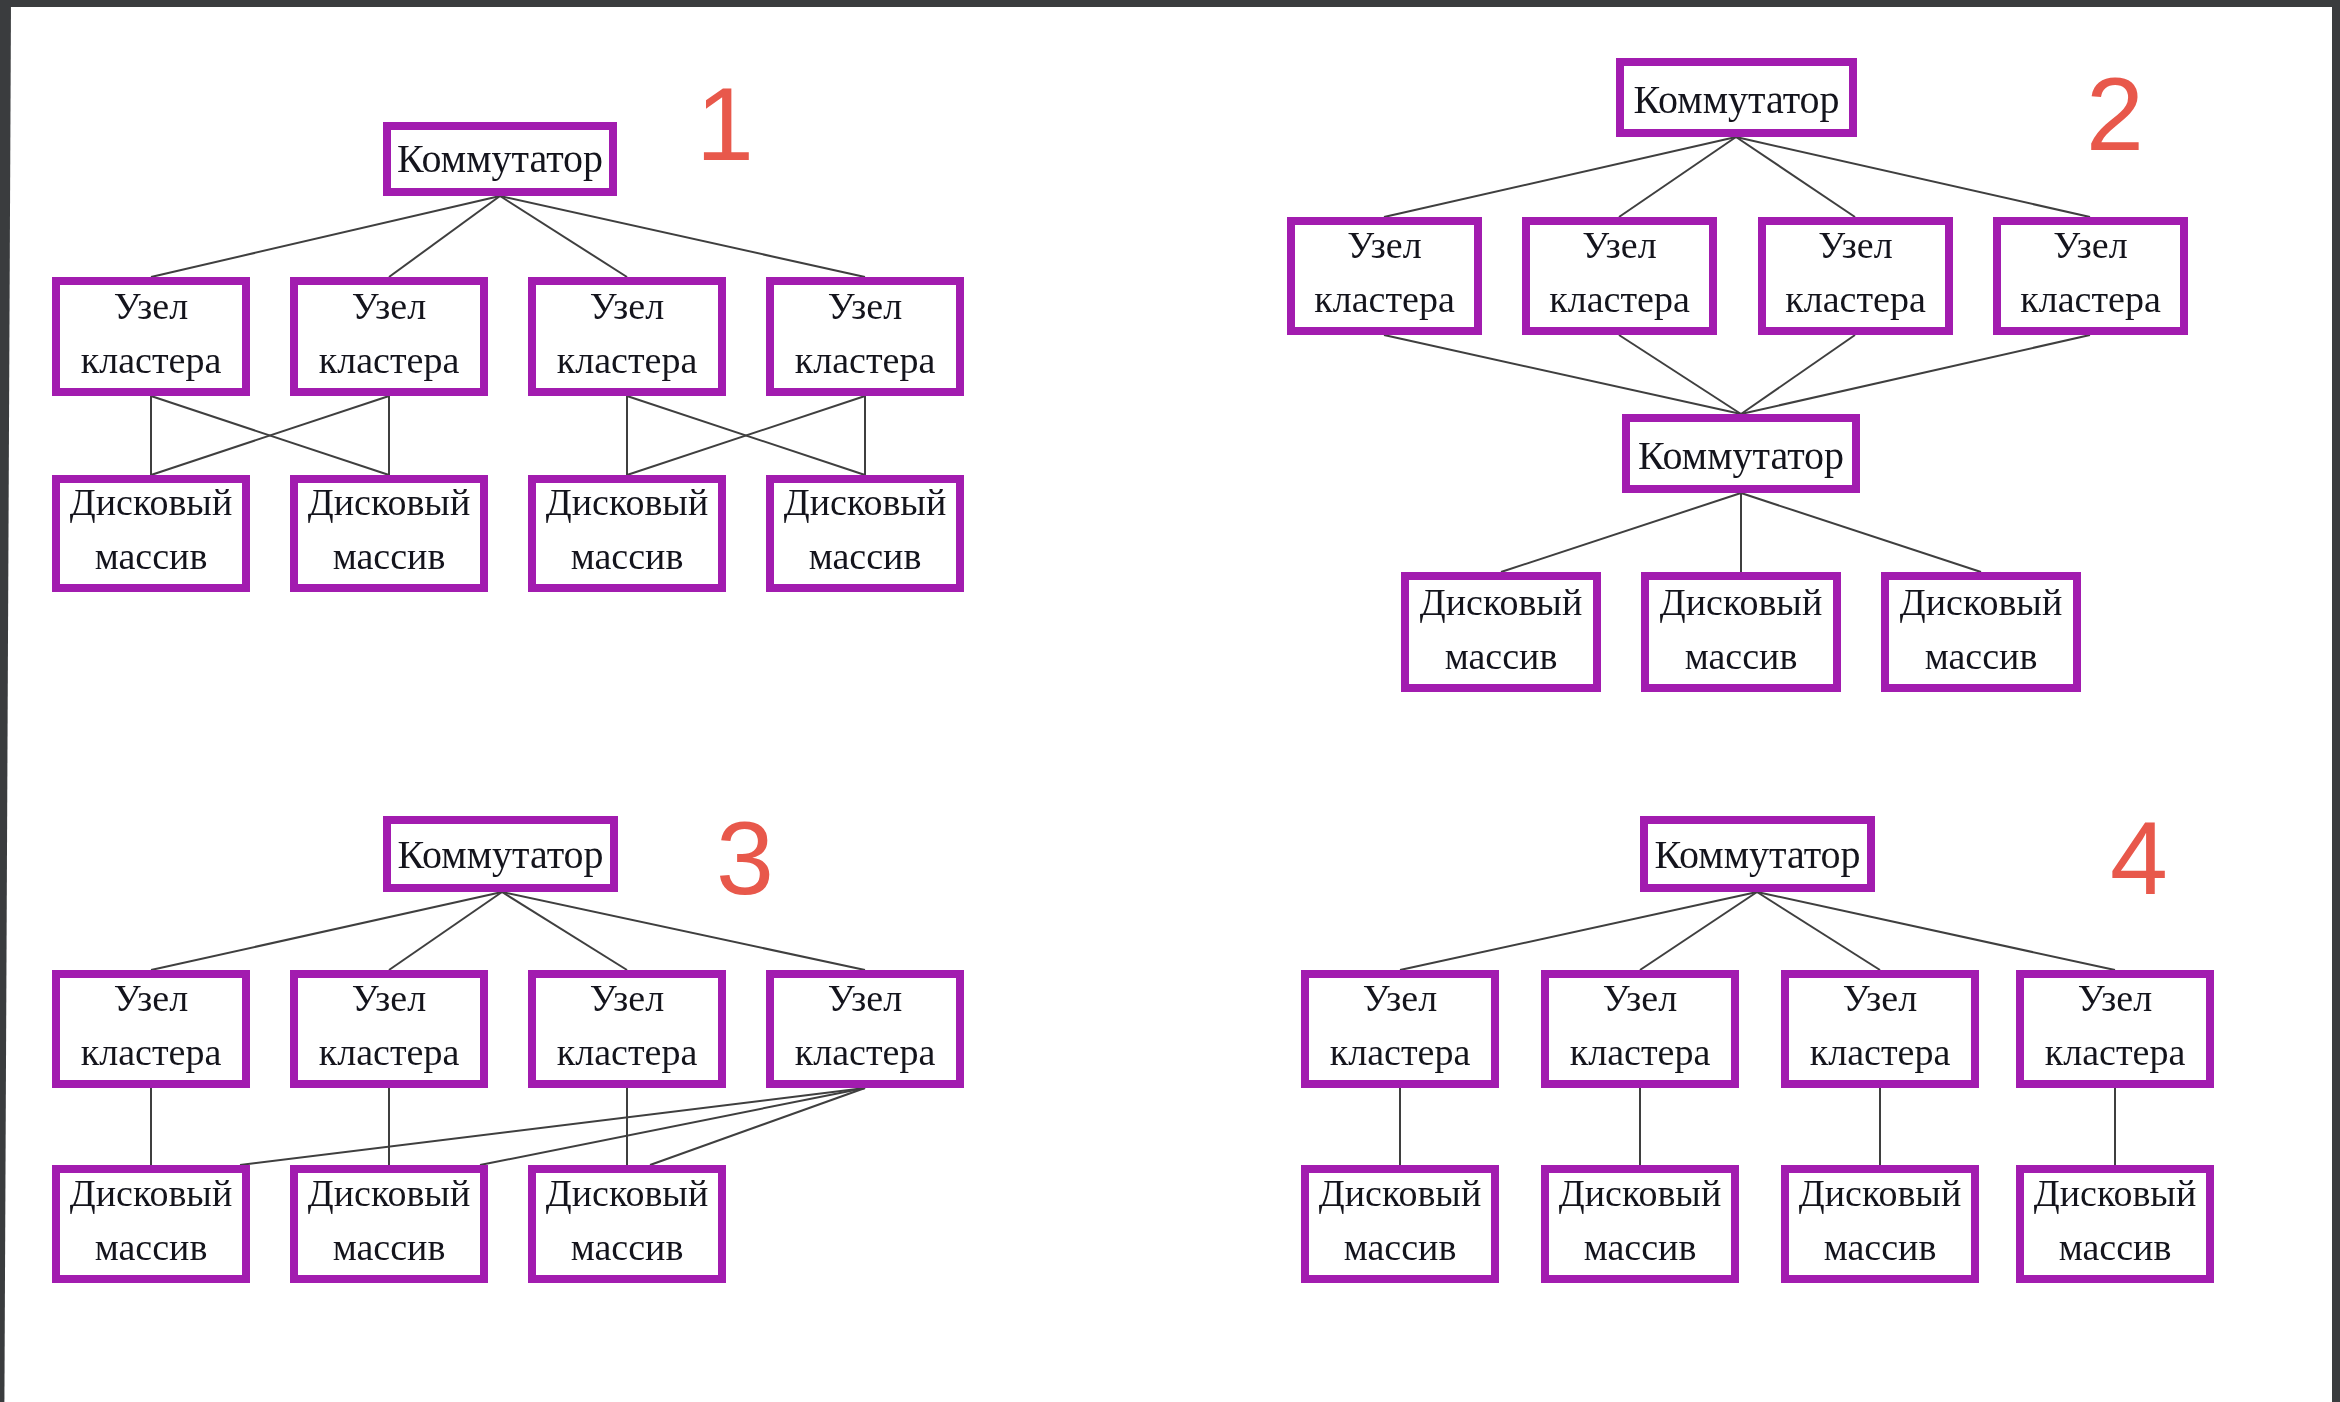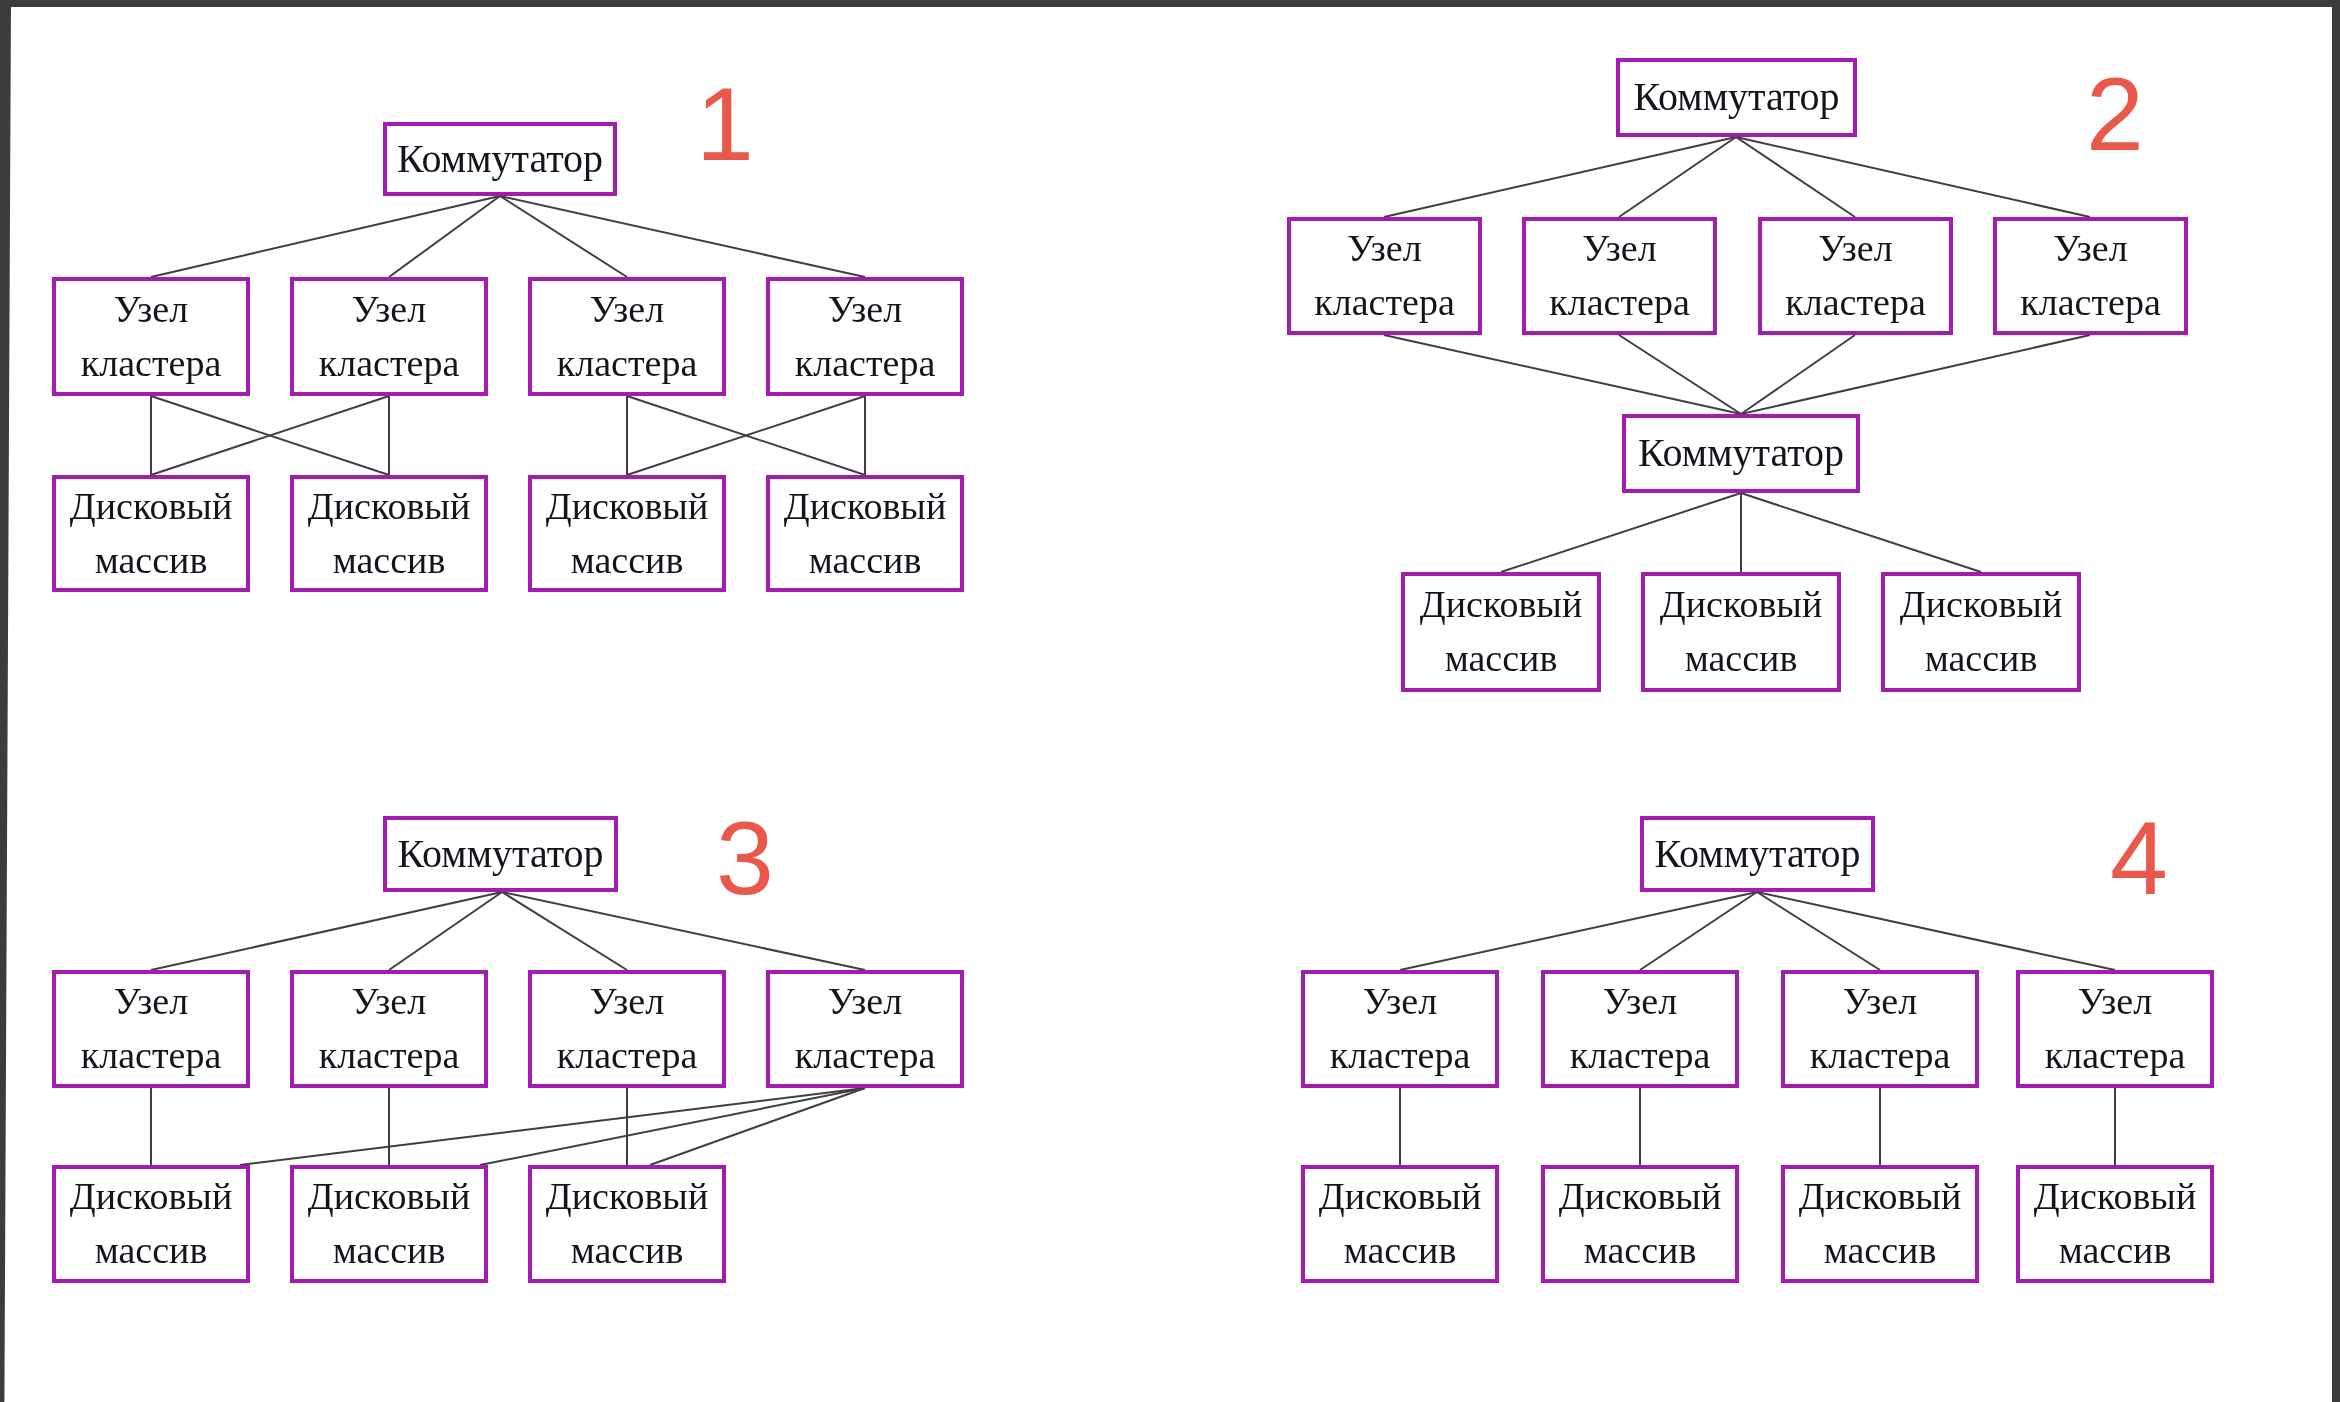--- a/index.html
+++ b/index.html
@@ -7,22 +7,22 @@
     position:relative;width:2340px;height:1402px;background:#ffffff;
     overflow:hidden;font-family:"Liberation Serif","DejaVu Serif",serif;
   }
   .frame{position:absolute;background:#3a3c3e;}
   .frame-left{left:0;top:0;width:11px;height:1402px;clip-path:polygon(0 0,100% 0,40% 100%,0 100%);}
   .frame-top{left:0;top:0;width:2340px;height:7px;}
   .frame-right{right:0;top:0;width:8px;height:1402px;}
   svg.lines{position:absolute;left:0;top:0;width:2340px;height:1402px;}
   svg.lines line{stroke:#3f3f3f;stroke-width:2;}
   .box{
-    position:absolute;box-sizing:border-box;border:4px solid #a21caf;background:#fff;
-    display:flex;flex-direction:column;align-items:center;justify-content:center;
+    position:absolute;box-sizing:border-box;border:8px solid #a21caf;background:#fff;
+    display:flex;flex-direction:column;align-items:center;justify-content:flex-end;
     text-align:center;color:#14141c;line-height:1.42;
   }
   .box span{display:block;}
   .switch{font-size:40px;}
   .cell{font-size:38px;}
   .digit{
     position:absolute;font-family:"Liberation Sans","DejaVu Sans",sans-serif;
     font-size:104px;font-weight:500;line-height:1;
   }
 </style>

